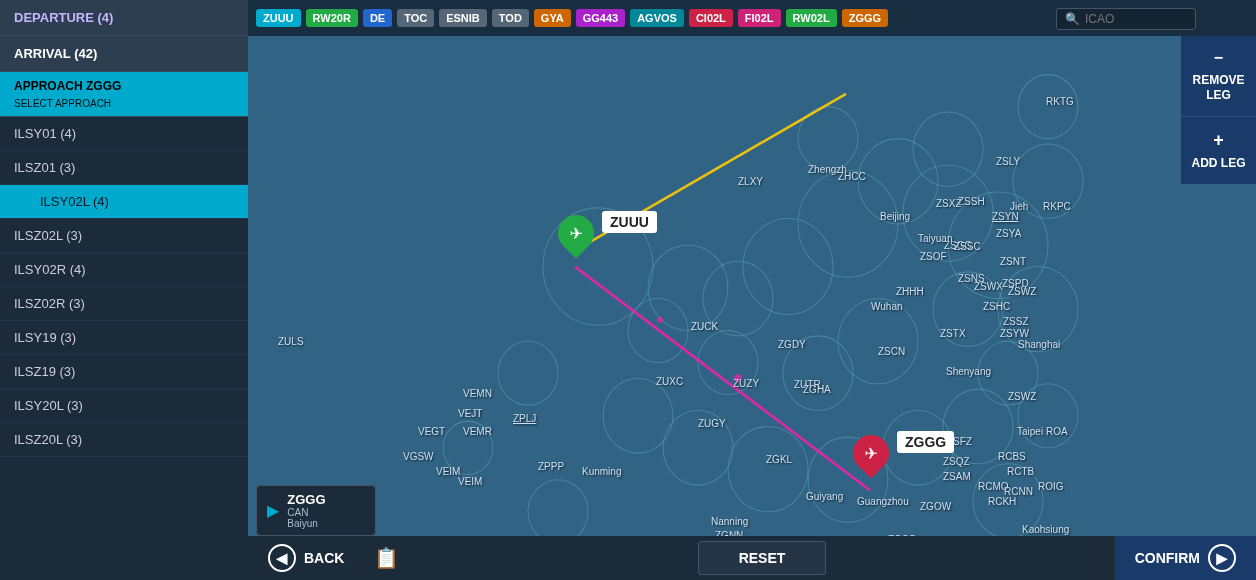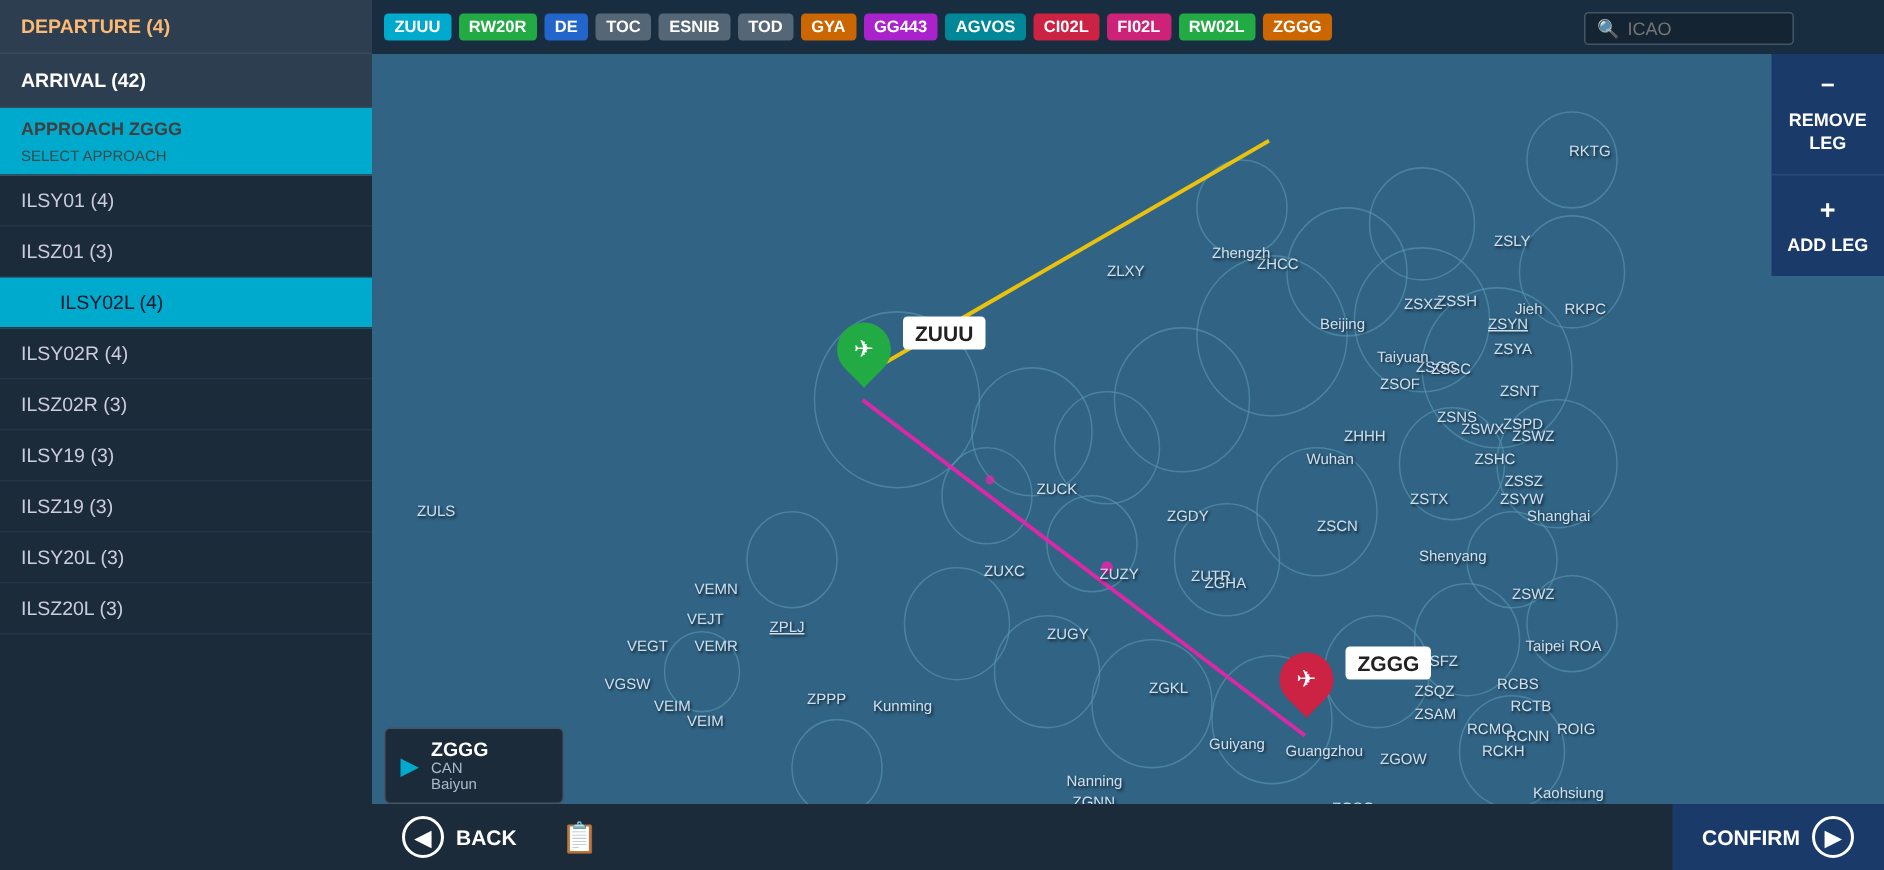--- a/index.html
+++ b/index.html
@@ -25,39 +25,39 @@
       height: 580px;
       background: #1c2b3a;
       display: flex;
       flex-direction: column;
       flex-shrink: 0;
       z-index: 10;
     }
 
     .sidebar-header-departure {
       background: #2c3e50;
-      color: #fdba74;
+      color: #c4b5fd;
       font-size: 13px;
       font-weight: bold;
       padding: 10px 14px;
       border-bottom: 1px solid #3a4a5a;
     }
 
     .sidebar-header-arrival {
       background: #2c3e50;
       color: #fff;
       font-size: 13px;
       font-weight: bold;
       padding: 10px 14px;
       border-bottom: 1px solid #3a4a5a;
     }
 
     .sidebar-header-approach {
       background: #00aacc;
-      color: #404040;
+      color: #000000;
       font-size: 12px;
       font-weight: bold;
       padding: 6px 14px 4px;
       line-height: 1.4;
       border-bottom: 1px solid #3a4a5a;
     }
 
     .sidebar-header-approach .sub {
       font-size: 10px;
       font-weight: normal;
@@ -378,20 +378,21 @@
     <div class="sidebar-header-arrival">ARRIVAL (42)</div>
     <div class="sidebar-header-approach">
       <span>APPROACH ZGGG</span><br>
       <span class="sub">SELECT APPROACH</span>
     </div>
     <div class="sidebar-list">
 
     <div class="sidebar-item">ILSY01 (4)</div>
         <div class="sidebar-item">ILSZ01 (3)</div>
         <div class="sidebar-item active">ILSY02L (4)</div>
+        <div class="sidebar-item">ILSZ02L (3)</div>
         <div class="sidebar-item">ILSY02R (4)</div>
         <div class="sidebar-item">ILSZ02R (3)</div>
         <div class="sidebar-item">ILSY19 (3)</div>
         <div class="sidebar-item">ILSZ19 (3)</div>
         <div class="sidebar-item">ILSY20L (3)</div>
         <div class="sidebar-item">ILSZ20L (3)</div>
       </div>
   </div>
 
   <div class="map-area">
@@ -573,20 +574,23 @@
     </div>
 
     <div class="bottom-bar">
       <div class="btn-back">
         <div class="back-circle">◀</div>
         <span>BACK</span>
       </div>
       <div class="btn-help">
         <span>📋</span>
       </div>
+      <div class="bottom-center">
+        <div class="btn-reset">RESET</div>
+      </div>
       <div class="btn-confirm">
         <span>CONFIRM</span>
         <div class="confirm-circle">▶</div>
       </div>
     </div>
 
   </div>
 </div>
 
 </body></html>

